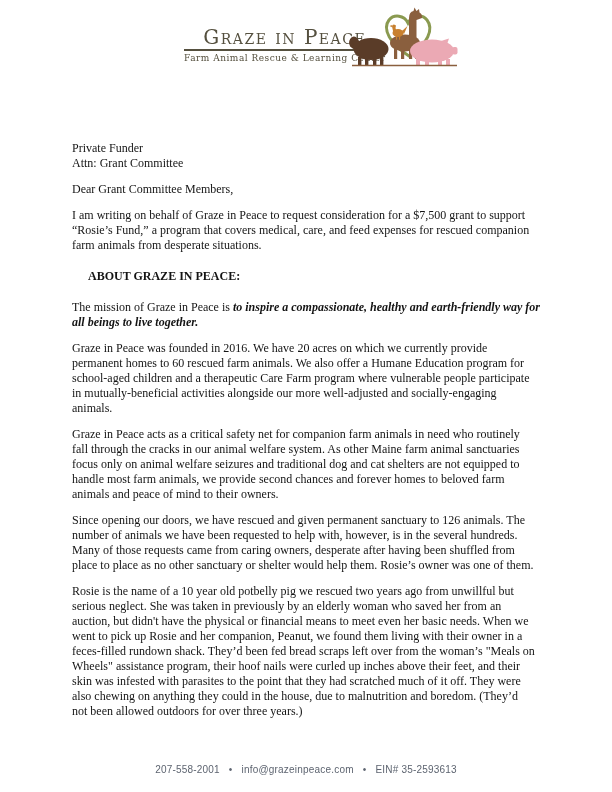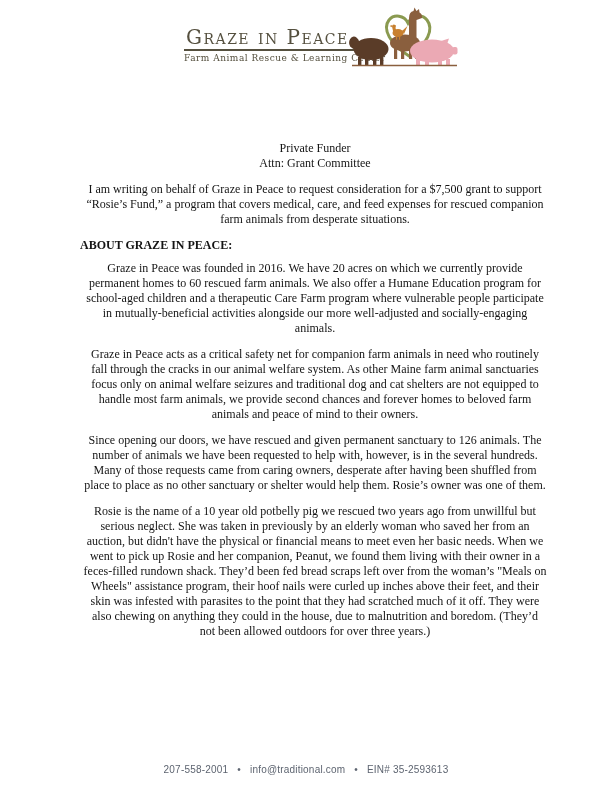--- a/index.html
+++ b/index.html
@@ -11,21 +11,21 @@
     overflow: hidden;
     font-family: "Liberation Serif", serif;
     color: #141414;
   }
 
   
   .logo-text {
     position: absolute;
     left: 184px;
     top: 26px;
-    text-align: left;
+    text-align: center;
     color: #55503f;
   }
   .logo-name {
     font-family: "DejaVu Serif", serif;
     font-variant: small-caps;
     font-size: 20px;
     letter-spacing: 1.5px;
     line-height: 22px;
     border-bottom: 2px solid #55503f;
     padding: 0 2px 1px 2px;
@@ -48,28 +48,27 @@
   .letter-body {
     position: absolute;
     left: 72px;
     top: 141px;
     width: 486px;
     font-size: 12px;
     line-height: 15px;
   }
   .letter-body p {
     margin: 0 0 11px 0;
-    text-align: center;
   }
   .pre { white-space: pre; }
   .heading {
     font-size: 12px;
     line-height: 15px;
     font-weight: bold;
-    margin: 8px;
+    margin: 16px;
   }
   .em-bold { font-weight: bold; font-style: italic; }
   section { margin: 0; padding: 0; }
 
   
   .footer {
     position: absolute;
     left: 0;
     right: 0;
     top: 763px;
@@ -134,26 +133,29 @@
         <rect x="51" y="31.5" width="1.1" height="3.2"></rect>
       </g>
 
       <path d="M4 60.5 L109 60.5" stroke="#8a5f3e" stroke-width="1.6" fill="none"></path>
     </svg>
   </header>
 
   <main class="letter-body">
     <p class="pre">Private Funder
 Attn: Grant Committee</p>
+    <p>Dear Grant Committee Members,</p>
     <p class="pre">I am writing on behalf of Graze in Peace to request consideration for a $7,500 grant to support
 “Rosie’s Fund,” a program that covers medical, care, and feed expenses for rescued companion
 farm animals from desperate situations.</p>
 
     <section>
       <h2 class="heading">ABOUT GRAZE IN PEACE:</h2>
+      <p class="pre"><span>The mission of Graze in Peace is </span><span class="em-bold">to inspire a compassionate, healthy and earth-friendly way for
+all beings to live together.</span></p>
     </section>
 
     <p class="pre">Graze in Peace was founded in 2016. We have 20 acres on which we currently provide
 permanent homes to 60 rescued farm animals. We also offer a Humane Education program for
 school-aged children and a therapeutic Care Farm program where vulnerable people participate
 in mutually-beneficial activities alongside our more well-adjusted and socially-engaging
 animals.</p>
     <p class="pre">Graze in Peace acts as a critical safety net for companion farm animals in need who routinely
 fall through the cracks in our animal welfare system. As other Maine farm animal sanctuaries
 focus only on animal welfare seizures and traditional dog and cat shelters are not equipped to
@@ -172,16 +174,16 @@
 auction, but didn't have the physical or financial means to meet even her basic needs. When we
 went to pick up Rosie and her companion, Peanut, we found them living with their owner in a
 feces-filled rundown shack. They’d been fed bread scraps left over from the woman’s "Meals on
 Wheels" assistance program, their hoof nails were curled up inches above their feet, and their
 skin was infested with parasites to the point that they had scratched much of it off. They were
 also chewing on anything they could in the house, due to malnutrition and boredom. (They’d
 not been allowed outdoors for over three years.)</p>
   </main>
 
   <footer class="footer">
-    <span>207-558-2001</span><span class="bullet">•</span><span>info@traditional.com</span><span class="bullet">•</span><span>EIN# 35-2593613</span>
+    <span>207-558-2001</span><span class="bullet">•</span><span>info@grazeinpeace.com</span><span class="bullet">•</span><span>EIN# 35-2593613</span>
   </footer>
 
 </div>
 
 </body></html>

